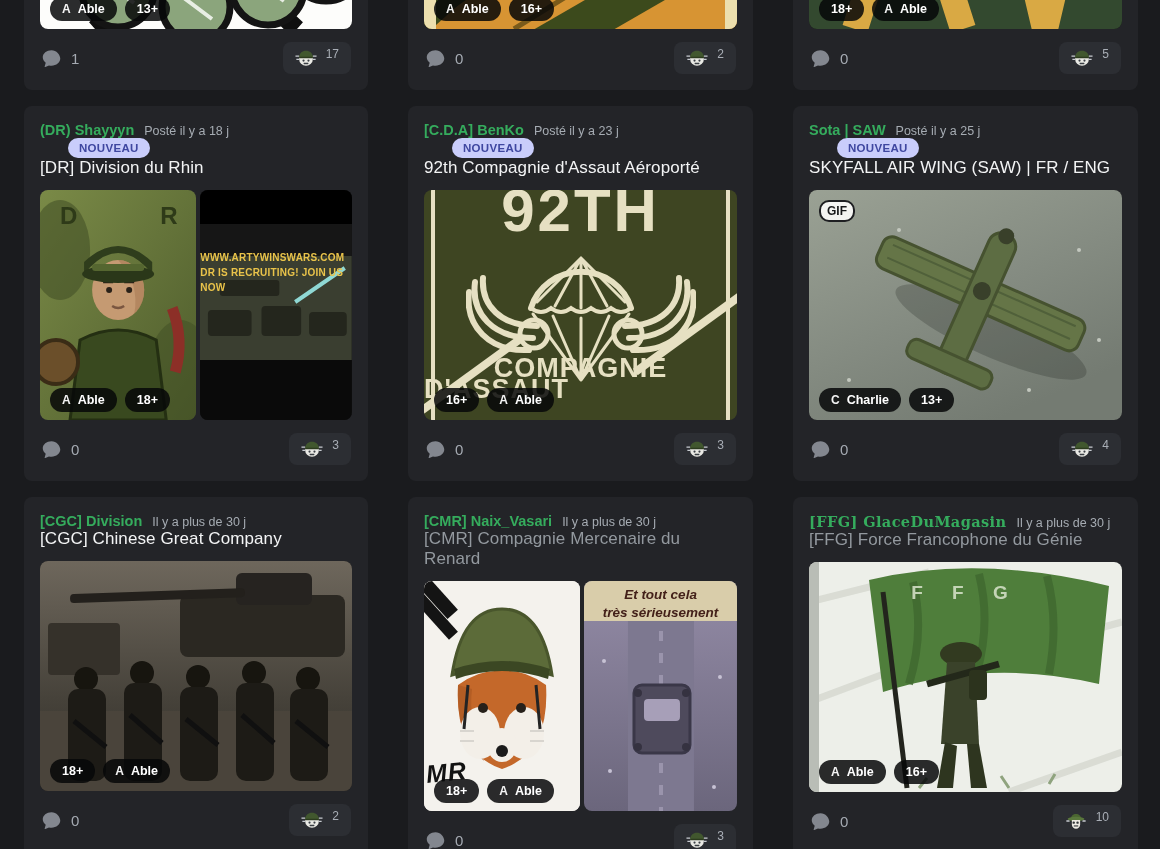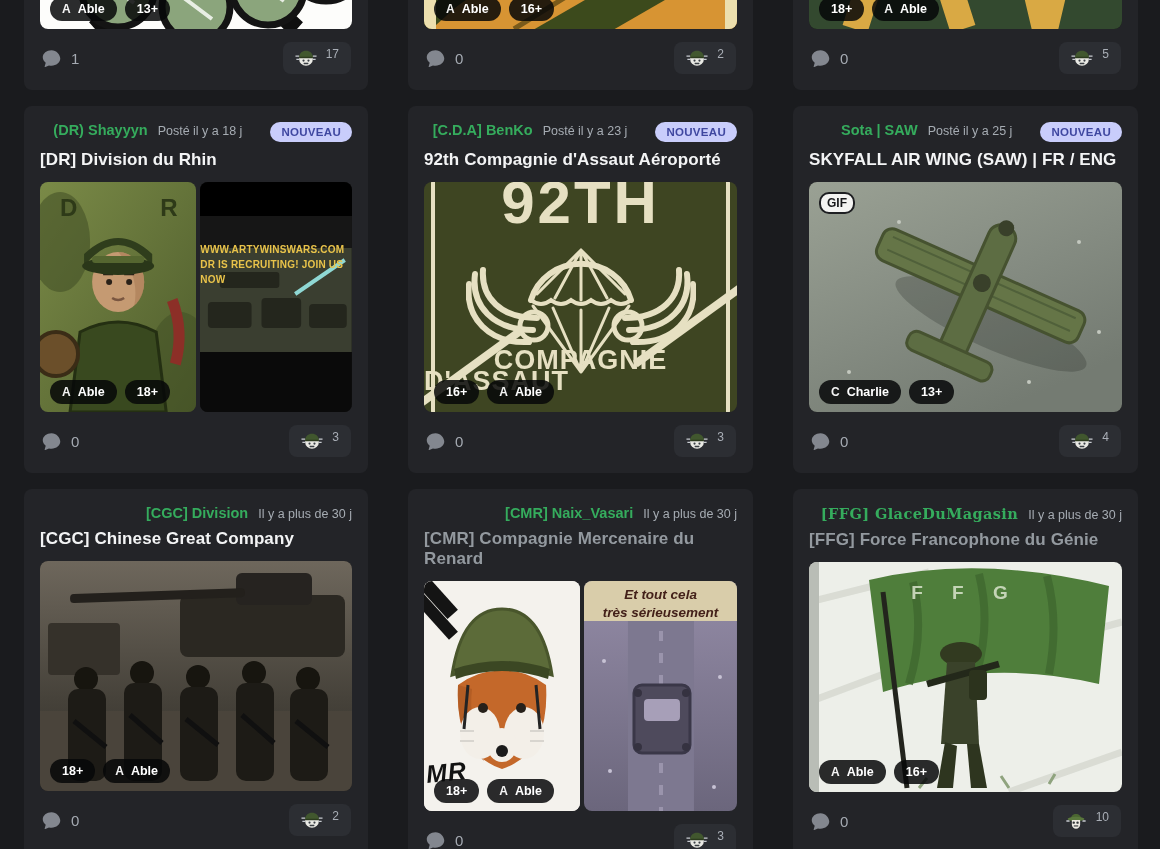--- a/index.html
+++ b/index.html
@@ -16,31 +16,31 @@
     row-gap: 16px;
     padding: 0 22px 0 24px;
     margin-top: -277px;
   }
   .card {
     background: #232428;
     border-radius: 8px;
     padding: 16px;
     position: relative;
   }
-  .card-head { display: flex; justify-content: flex-end; align-items: flex-start; }
+  .card-head { display: flex; justify-content: flex-start; align-items: flex-start; flex-direction: column; }
   .head-left { display: flex; align-items: baseline; min-width: 0; }
   .author { color: #35ac5d; font-weight: 700; font-size: 14.5px; white-space: nowrap; }
   .author.fraktur { font-family: "DejaVu Serif", serif; letter-spacing: .4px; }
   .timestamp { color: #a6acb3; font-size: 12.5px; margin-left: 10px; white-space: nowrap; }
   .nouveau {
     background: #c9cdfb; color: #3f47a0;
     font-size: 11.5px; font-weight: 800; letter-spacing: .3px;
     padding: 4px 11px; border-radius: 999px; flex: none; margin-left: 28px;
   }
-  .title { margin-top: 8px; font-size: 17px; font-weight: 700; color: #f3f4f5; letter-spacing: .1px; }
+  .title { font-size: 17px; font-weight: 400; color: #f3f4f5; letter-spacing: .1px; }
   .title.read { color: #93999f; }
   .media {
     position: relative; margin-top: 12px; height: 230px;
     border-radius: 8px; overflow: hidden; background: #111;
   }
   .card.partial .media { margin-top: 0; height: 290px; }
   .media.dual { display: flex; gap: 4px; background: transparent; overflow: visible; }
   .media.dual .img { position: relative; overflow: hidden; border-radius: 8px; height: 100%; }
   .img-fill { position: absolute; inset: 0; width: 100%; height: 100%; }
   svg.art { display: block; width: 100%; height: 100%; }

